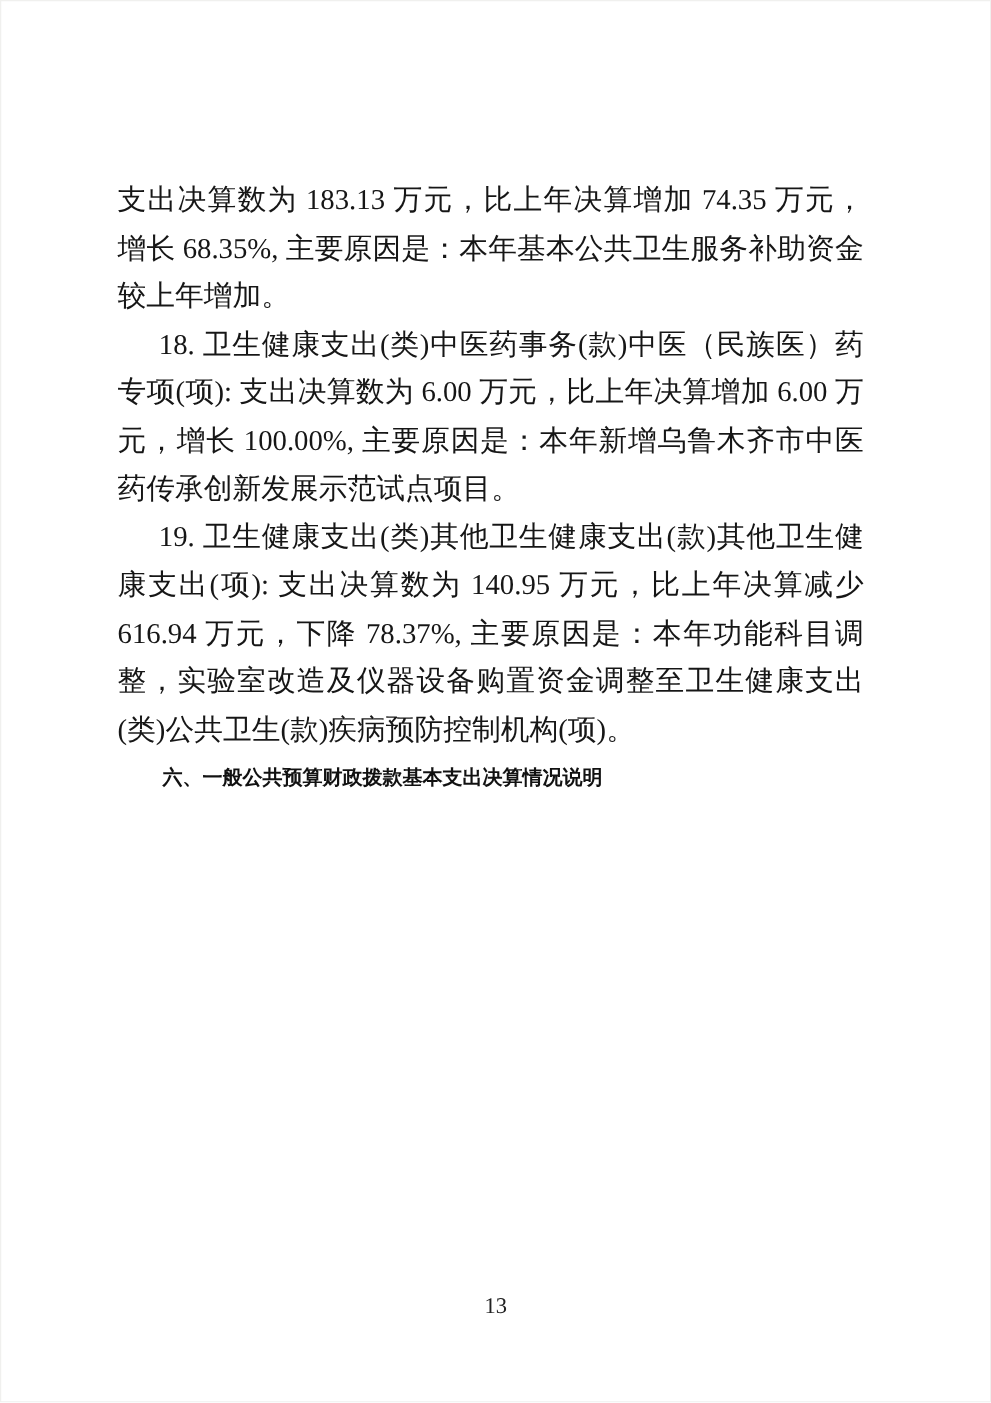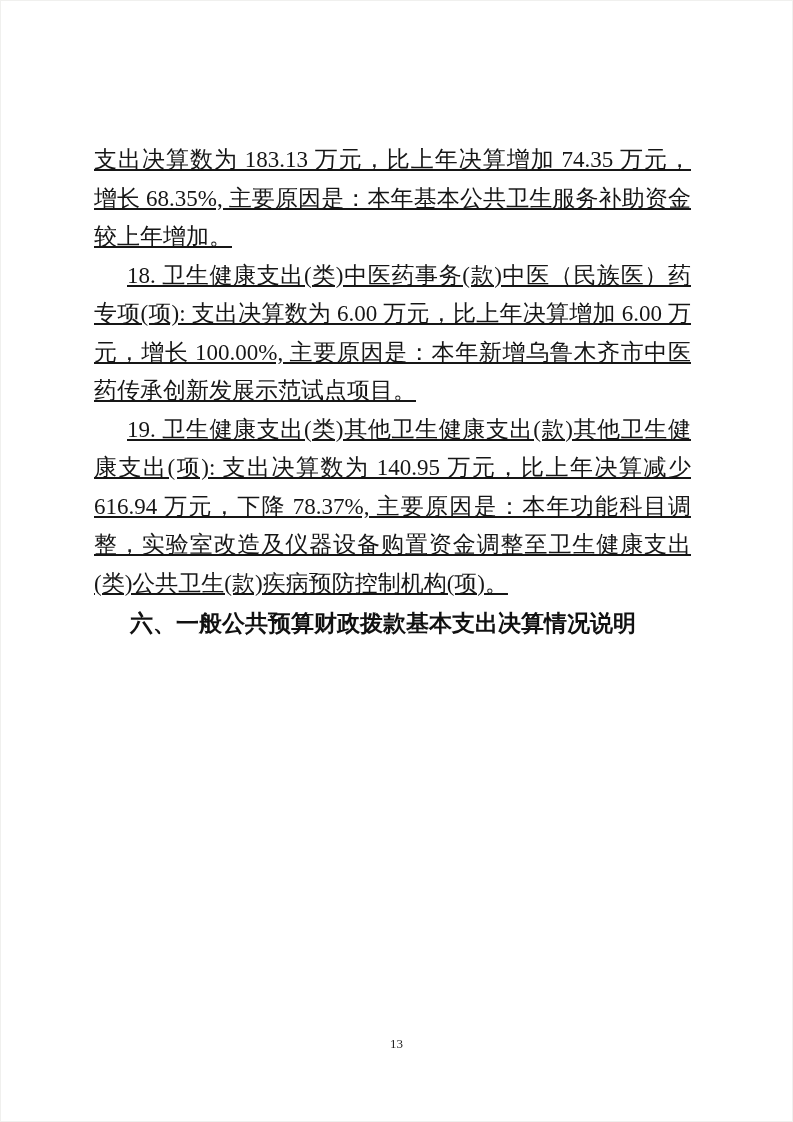--- a/index.html
+++ b/index.html
@@ -25,45 +25,44 @@
     font-family: "Liberation Serif", "DejaVu Serif", serif;
     font-size: 23px;
     line-height: 38.5px;
     text-align: justify;
     text-justify: inter-character;
     color: #161616;
   }
   .para {
     margin: 0;
     text-indent: 33px;
-    text-decoration: underline;
   }
   .para.continuation {
     text-indent: 0;
   }
   .heading {
     margin: 1px 0 9px 0;
     font-family: "Liberation Sans", "DejaVu Sans", sans-serif;
     font-weight: bold;
-    font-size: 23px;
+    font-size: 16px;
     line-height: 38.5px;
     text-indent: 36px;
     text-align: left;
     color: #111111;
   }
   .footer {
     position: absolute;
     left: 0;
     right: 0;
     top: 1034px;
     text-align: center;
   }
   .pagenum {
     font-family: "Liberation Serif", "DejaVu Serif", serif;
-    font-size: 13px;
+    font-size: 18px;
     color: #222222;
   }
 </style>
 </head>
 <body>
 
 <div class="page">
 
   <main class="content">
 

